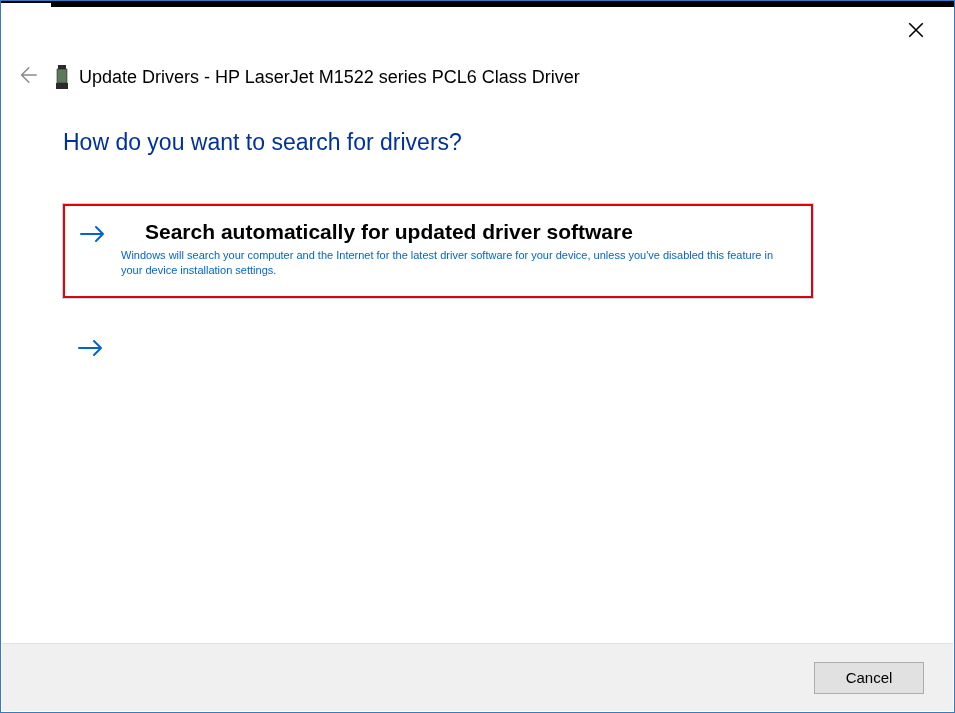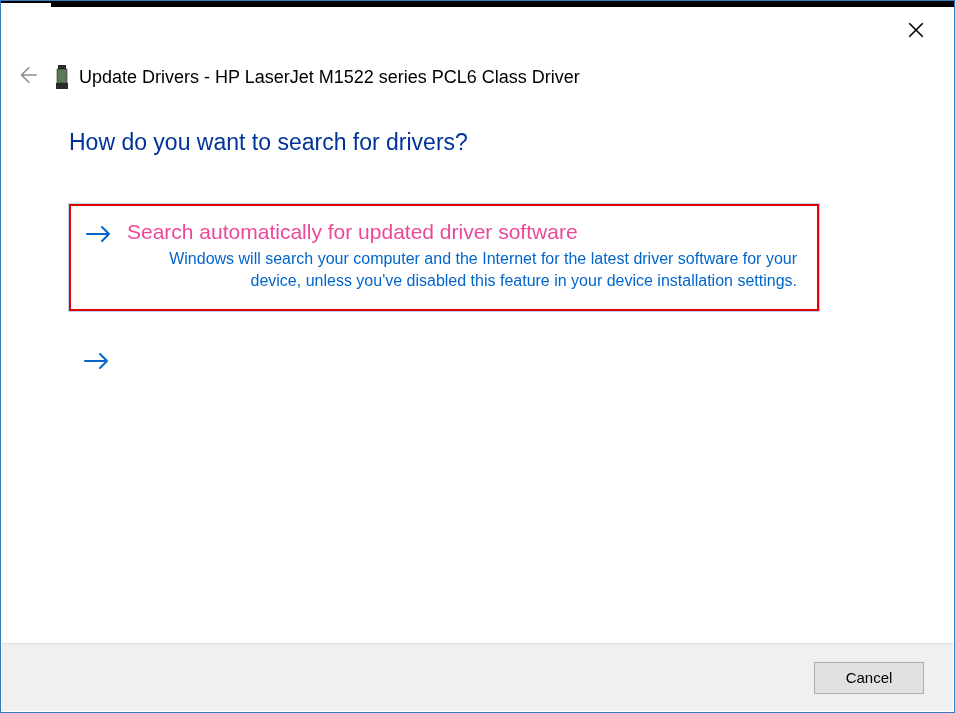--- a/index.html
+++ b/index.html
@@ -61,21 +61,21 @@
   .title {
     font-size: 18px;
     color: #000;
     font-weight: 400;
     margin-left: -6px;
   }
 
   .content {
     position: absolute;
     top: 128px;
-    left: 68px;
+    left: 62px;
     right: 60px;
   }
   .question {
     font-size: 23px;
     color: #003399;
     margin-bottom: 48px;
     font-weight: 400;
   }
 
   .option {
@@ -92,30 +92,30 @@
   }
   .option .arrow {
     position: absolute;
     left: 14px;
     top: 18px;
     color: #0066cc;
   }
   .option .arrow svg { width: 28px; height: 20px; }
   .opt-title {
     font-size: 21px;
-    color: #ec4899;
+    color: #000000;
     margin-bottom: 4px;
-    font-weight: 400;
+    font-weight: 700;
+    margin-left: 24px;
   }
   .opt-desc {
-    font-size: 16px;
+    font-size: 11px;
     color: #0066cc;
     line-height: 1.35;
     font-weight: 400;
-    text-align: right;
   }
 
   .footer {
     position: absolute;
     left: 1px; right: 1px; bottom: 1px;
     height: 68px;
     background: #f0f0f0;
     border-top: 1px solid #e0e0e0;
     display: flex;
     align-items: center;

